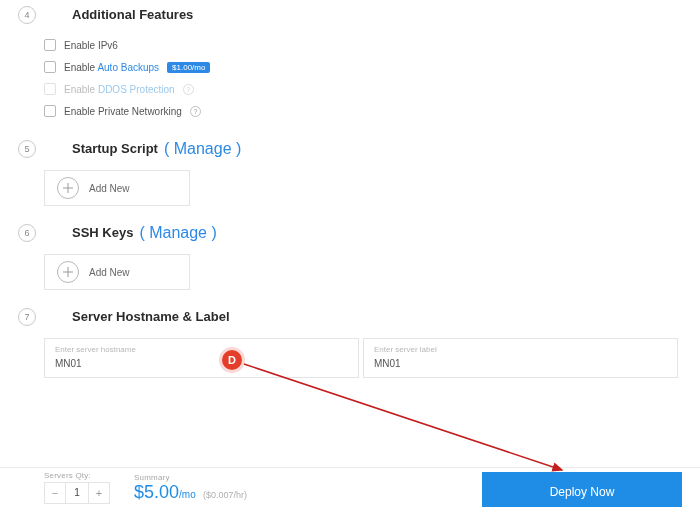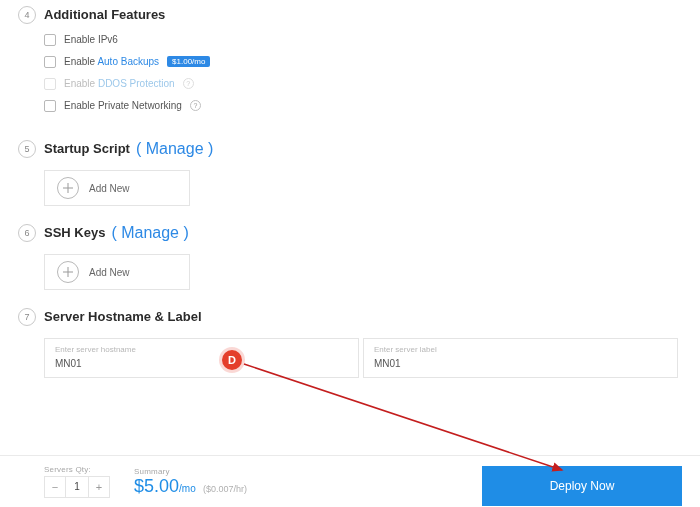--- a/index.html
+++ b/index.html
@@ -25,24 +25,25 @@
     font-size: 9px; color: #888;
     background: #fff;
   }
   .section-title {
     font-size: 13px;
     font-weight: 600;
     color: #2b2b2b;
     line-height: 18px;
     display: flex; align-items: center;
     gap: 6px;
+    margin-left: 28px;
   }
   .manage-link { color: #2d89e5; font-size: 16px; font-weight: 400; }
   .features { margin-top: 10px; }
-  .feature-row { display: flex; align-items: flex-start; gap: 8px; height: 22px; font-size: 10px; }
+  .feature-row { display: flex; align-items: center; gap: 8px; height: 22px; font-size: 10px; }
   .cb { width: 12px; height: 12px; border: 1px solid #b8b8b8; border-radius: 2px; flex-shrink:0; }
   .cb.disabled { border-color: #e1e1e1; }
   .feature-row .lbl { color: #555; }
   .feature-row.disabled .lbl { color: #bdbdbd; }
   .feature-row .link { color: #2d89e5; }
   .price-badge { background:#2d89e5; color:#fff; font-size:8px; padding:1px 5px; border-radius:2px; }
   .help-icon { width:11px; height:11px; border:1px solid #bfbfbf; border-radius:50%; display:inline-flex; align-items:center; justify-content:center; font-size:7px; color:#9a9a9a; }
   .help-icon.disabled { border-color:#dedede; color:#cfcfcf; }
 
   .add-card {
@@ -71,21 +72,21 @@
     background: #e43e2b; color:#fff;
     display:flex; align-items:center; justify-content:center;
     font-size:11px; font-weight:600;
     box-shadow: 0 0 0 3px rgba(228,62,43,0.2);
     z-index: 20;
   }
   .arrow { position:absolute; left:0; top:0; pointer-events:none; z-index:18; }
 
   .footer {
     position:absolute; left:0; right:0; bottom:0;
-    height:52px; border-top:1px solid #eaeaea;
+    height:40px; border-top:1px solid #eaeaea;
     background:#fff;
     display:flex; align-items:center;
     padding: 0 22px 0 44px;
   }
   .qty-block { margin-right: 24px; }
   .qty-label { font-size:8px; color:#a8a8a8; letter-spacing:0.2px; }
   .qty-row { display:flex; align-items:center; border:1px solid #e4e4e4; height:22px; margin-top:2px; }
   .qty-btn { width:20px; text-align:center; color:#9a9a9a; font-size:11px; cursor:pointer; user-select:none; }
   .qty-val { width:24px; text-align:center; font-size:10px; color:#444; border-left:1px solid #e4e4e4; border-right:1px solid #e4e4e4; line-height:20px; }
   .summary-label { font-size:8px; color:#a8a8a8; letter-spacing:0.2px; display:block; }

